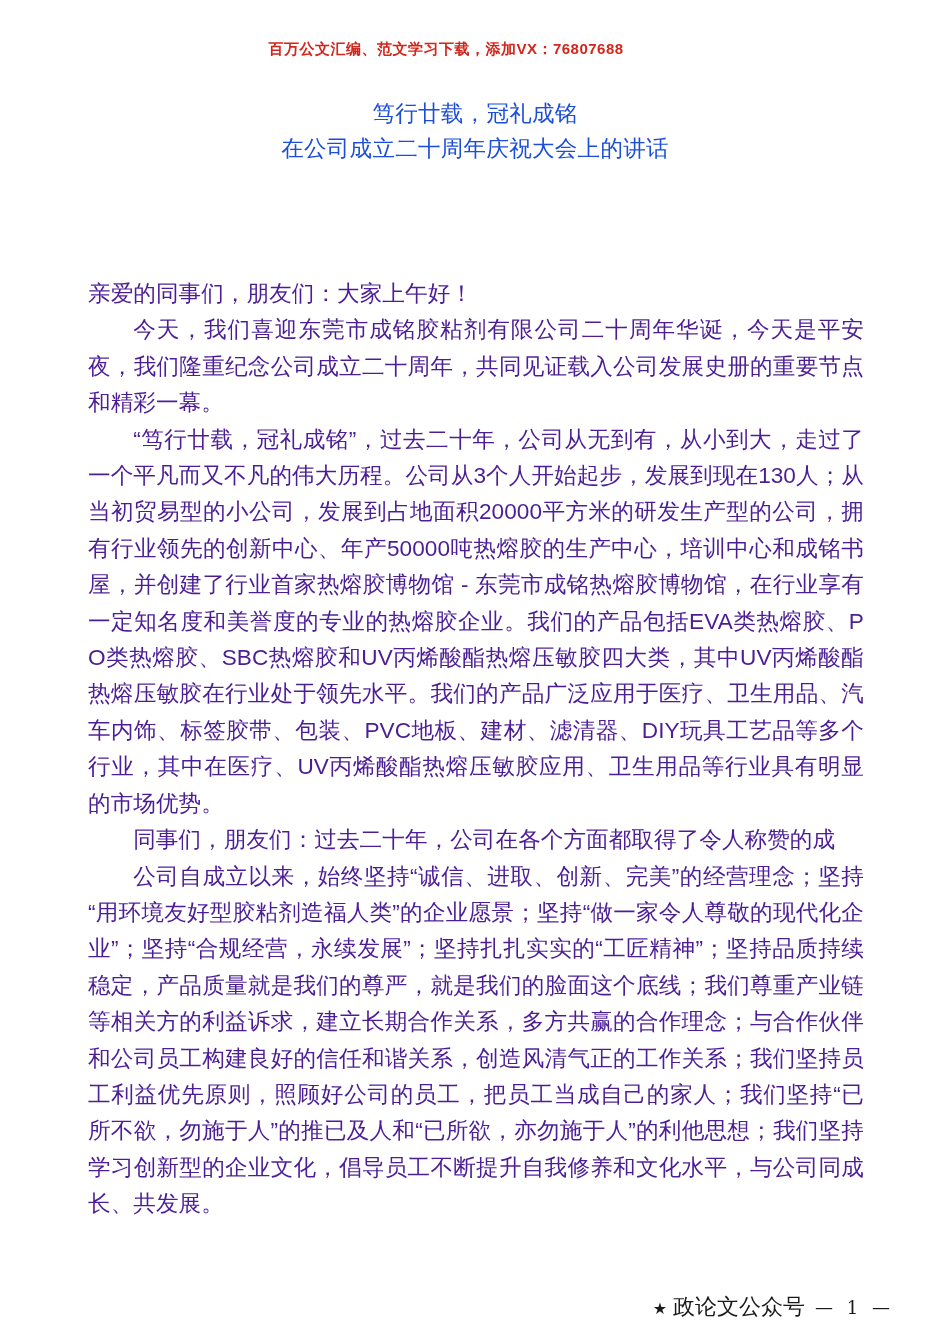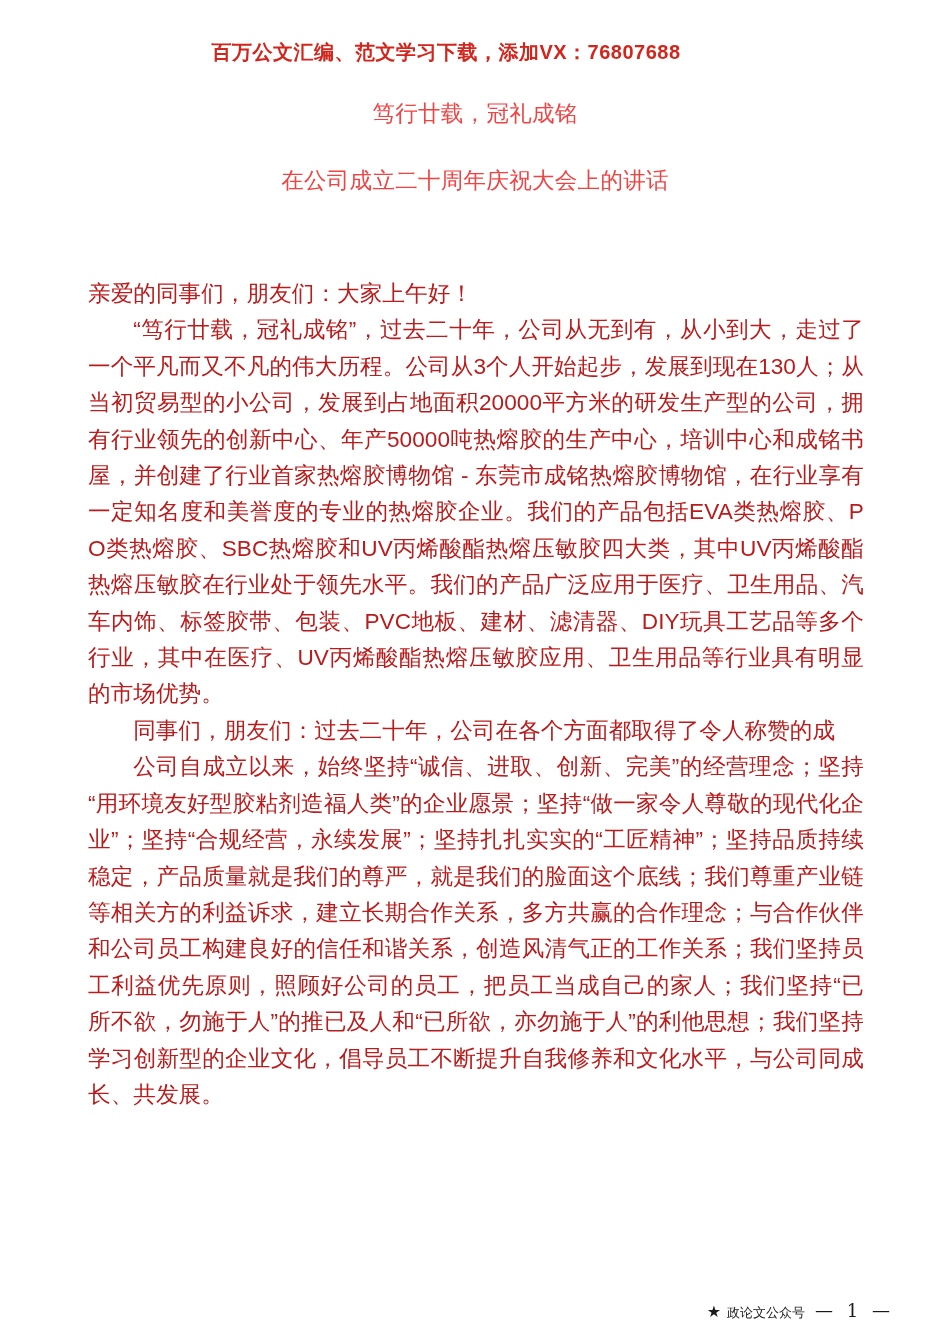--- a/index.html
+++ b/index.html
@@ -22,62 +22,62 @@
     box-sizing: border-box;
   }
 
   
   .promo-header {
     position: absolute;
     top: 40px;
     left: 0;
     width: 892px;
     text-align: center;
-    font-size: 20px;
+    font-size: 15px;
     font-weight: 700;
     letter-spacing: 0.5px;
     color: #d2261d;
     white-space: nowrap;
     line-height: 1.25;
   }
 
   
   .title-block {
     position: absolute;
     top: 96px;
     left: 0;
     width: 950px;
     text-align: center;
   }
   .title-line {
     font-size: 22.5px;
     line-height: 35px;
-    color: #ef4444;
+    color: #1d4ed8;
     white-space: nowrap;
   }
   .title-line.doc-title { letter-spacing: 0.3px; }
-  .title-line.doc-subtitle { letter-spacing: 0.3px; margin-top: 32px; }
+  .title-line.doc-subtitle { letter-spacing: 0.3px; }
   .title-line.doc-speaker { letter-spacing: 0.3px; }
   .title-line.doc-date { letter-spacing: 0.3px; }
 
   
   .body-text {
     position: absolute;
     top: 276px;
     left: 88px;
     width: 776px;
   }
   .para {
     font-size: 22.6px;
     line-height: 36.4px;
     text-align: justify;
     text-align-last: left;
     text-justify: inter-ideograph;
     margin: 0;
-    color: #b91c1c;
+    color: #4c1d95;
     letter-spacing: 0.05px;
     word-break: break-all;
   }
   .para.indent { text-indent: 2em; }
 
   
   .footer {
     position: absolute;
     bottom: 18px;
     left: 0;
@@ -88,21 +88,21 @@
     position: absolute;
     right: 56px;
     bottom: 4px;
     display: flex;
     align-items: baseline;
     gap: 6px;
     white-space: nowrap;
   }
   .footer-brand {
     font-family: "DejaVu Serif", "Liberation Serif", serif;
-    font-size: 13px;
+    font-size: 22px;
     color: #1a1a1a;
     letter-spacing: 0px;
   }
   .footer-star {
     font-size: 16px;
     color: #1a1a1a;
     line-height: 1;
   }
   .footer-page {
     font-family: "DejaVu Serif", "Liberation Serif", serif;
@@ -119,20 +119,21 @@
 
   <div class="promo-header">百万公文汇编、范文学习下载，添加VX：76807688</div>
 
   <div class="title-block">
     <div class="title-line doc-title">笃行廿载，冠礼成铭</div>
     <div class="title-line doc-subtitle">在公司成立二十周年庆祝大会上的讲话</div>
   </div>
 
   <div class="body-text">
     <p class="para">亲爱的同事们，朋友们：大家上午好！</p>
+    <p class="para indent">今天，我们喜迎东莞市成铭胶粘剂有限公司二十周年华诞，今天是平安夜，我们隆重纪念公司成立二十周年，共同见证载入公司发展史册的重要节点和精彩一幕。</p>
     <p class="para indent">“笃行廿载，冠礼成铭”，过去二十年，公司从无到有，从小到大，走过了一个平凡而又不凡的伟大历程。公司从3个人开始起步，发展到现在130人；从当初贸易型的小公司，发展到占地面积20000平方米的研发生产型的公司，拥有行业领先的创新中心、年产50000吨热熔胶的生产中心，培训中心和成铭书屋，并创建了行业首家热熔胶博物馆 - 东莞市成铭热熔胶博物馆，在行业享有一定知名度和美誉度的专业的热熔胶企业。我们的产品包括EVA类热熔胶、PO类热熔胶、SBC热熔胶和UV丙烯酸酯热熔压敏胶四大类，其中UV丙烯酸酯热熔压敏胶在行业处于领先水平。我们的产品广泛应用于医疗、卫生用品、汽车内饰、标签胶带、包装、PVC地板、建材、滤清器、DIY玩具工艺品等多个行业，其中在医疗、UV丙烯酸酯热熔压敏胶应用、卫生用品等行业具有明显的市场优势。</p>
     <p class="para indent">同事们，朋友们：过去二十年，公司在各个方面都取得了令人称赞的成</p>
     <p class="para indent">公司自成立以来，始终坚持“诚信、进取、创新、完美”的经营理念；坚持“用环境友好型胶粘剂造福人类”的企业愿景；坚持“做一家令人尊敬的现代化企业”；坚持“合规经营，永续发展”；坚持扎扎实实的“工匠精神”；坚持品质持续稳定，产品质量就是我们的尊严，就是我们的脸面这个底线；我们尊重产业链等相关方的利益诉求，建立长期合作关系，多方共赢的合作理念；与合作伙伴和公司员工构建良好的信任和谐关系，创造风清气正的工作关系；我们坚持员工利益优先原则，照顾好公司的员工，把员工当成自己的家人；我们坚持“已所不欲，勿施于人”的推已及人和“已所欲，亦勿施于人”的利他思想；我们坚持学习创新型的企业文化，倡导员工不断提升自我修养和文化水平，与公司同成长、共发展。</p>
   </div>
 
   <div class="footer">
     <div class="footer-inner">
       <span class="footer-star">★</span>
       <span class="footer-brand">政论文公众号</span>
       <span class="footer-page">— 1 —</span>

